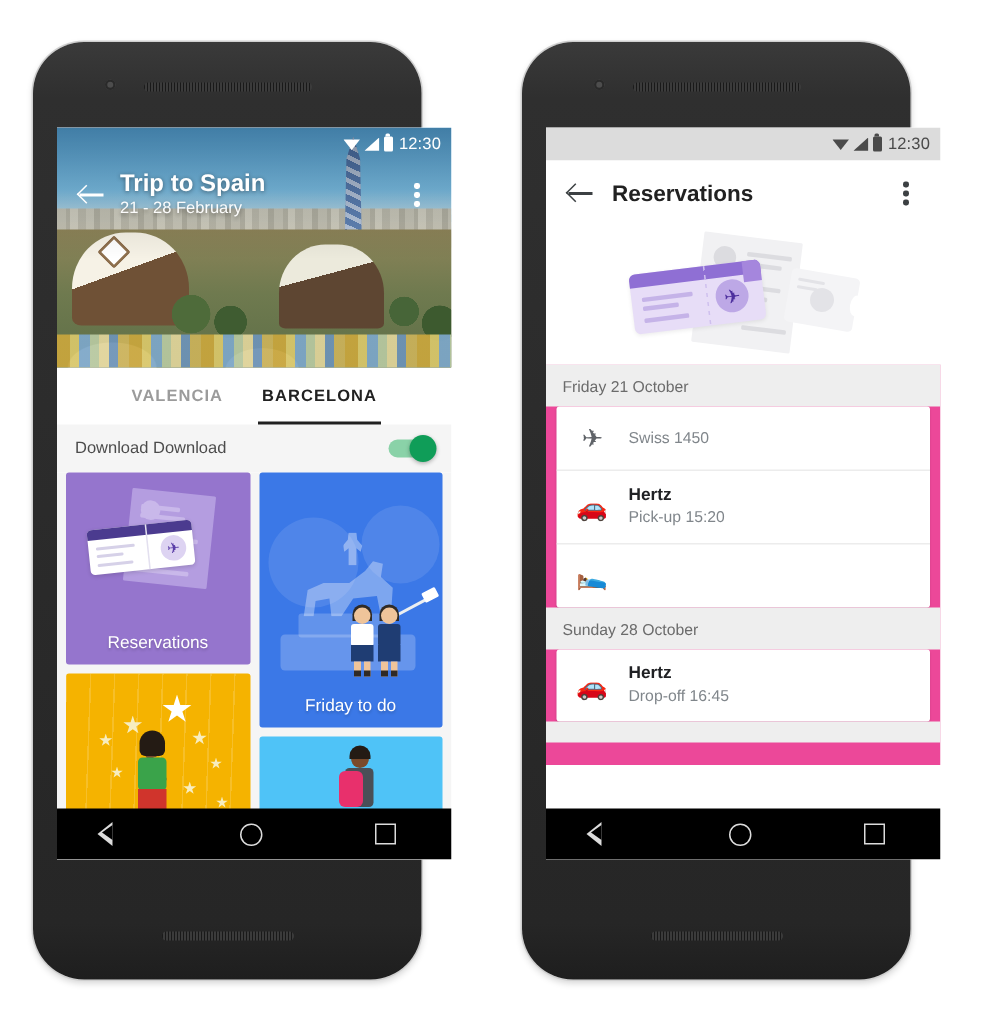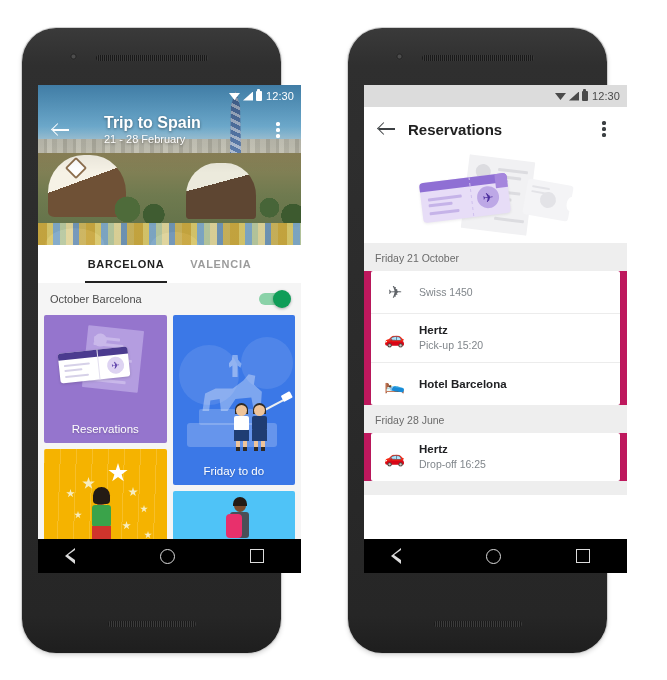--- a/index.html
+++ b/index.html
@@ -135,21 +135,21 @@
     width:30px; height:30px; display:flex; align-items:center; justify-content:center;
     cursor:pointer; flex:0 0 auto;
   }
   .arrow-back{ width:16px; height:16px; position:relative; }
   .arrow-back::before{ content:""; position:absolute; left:0; top:7px; width:16px; height:1.8px; background:currentColor; }
   .arrow-back::after { content:""; position:absolute; left:0; top:3px; width:8px; height:8px;
         border-left:1.8px solid currentColor; border-bottom:1.8px solid currentColor; transform:rotate(45deg); }
   .kebab{ width:3.2px; height:3.2px; border-radius:50%; background:currentColor;
         box-shadow:0 -6px 0 currentColor, 0 6px 0 currentColor; }
 
-  .hero-titles{ flex:1; padding-left:4px; text-shadow:0 1px 3px rgba(0,0,0,.45);margin-left:24px; }
+  .hero-titles{ flex:1; padding-left:4px; text-shadow:0 1px 3px rgba(0,0,0,.45); }
   .hero-title{ font-size:16px; font-weight:bold; line-height:18px; }
   .hero-sub{ font-size:11px; line-height:15px; opacity:.96; }
 
   
   .tabs{ height:38px; background:#fff; display:flex; align-items:center; justify-content:center; gap:26px; }
   .tab{ font-size:11px; font-weight:bold; letter-spacing:.7px; color:#9b9b9b; position:relative; height:38px;
         display:flex; align-items:center; cursor:pointer; }
   .tab.active{ color:#212121; }
   .tab.active::after{ content:""; position:absolute; left:-3px; right:-3px; bottom:0; height:2.5px; background:#212121; }
 
@@ -266,21 +266,21 @@
   .rp-tick{ position:absolute; left:0; top:20px; width:88px; height:40px; background:#e7ddf7; border-radius:4px;
             transform:rotate(-7deg); box-shadow:0 1px 3px rgba(0,0,0,.08); }
   .rp-tick .bar{ position:absolute; left:0; right:0; top:0; height:9px; background:#8f6fd4; border-radius:4px 4px 0 0; }
   .rp-tick .ln { position:absolute; left:7px; height:2.5px; background:#c5b3e8; border-radius:1px; }
   .rp-tick .sep{ position:absolute; left:50px; top:0; bottom:0; width:1px;
             background: repeating-linear-gradient(180deg,#cfc0ee 0 3px, transparent 3px 6px); }
   .rp-tick .pl { position:absolute; right:10px; top:11px; width:22px; height:22px; border-radius:50%; background:#bda8e6;
             display:flex; align-items:center; justify-content:center; color:#4d2f9e; font-size:13px; }
   .rp-tick .cor{ position:absolute; right:0; top:0; width:12px; height:14px; background:#a586dd; border-radius:0 4px 0 0; }
 
-  .list-wrap{ background:#be185d; padding-bottom:0; }
+  .list-wrap{ background:#ec4899; padding-bottom:15px; }
   .day-head{ padding:9px 11px 7px; font-size:10.5px; color:#6b6b6b; background:#eeeeee; }
   .card-group{ background:#fff; margin:0 7px; border-radius:2px; box-shadow:0 1px 1.5px rgba(0,0,0,.14); overflow:hidden; }
   .res-item{ display:flex; align-items:center; gap:12px; padding:9px 12px; cursor:pointer; }
   .res-item + .res-item{ border-top:1px solid #ececec; }
   .res-ic{ width:24px; height:24px; flex:0 0 auto; display:flex; align-items:center; justify-content:center;
            color:#5f6368; font-size:17px; }
   .res-txt{ min-width:0; }
   .res-title{ font-size:11.5px; color:#202124; font-weight:bold; line-height:15px; white-space:nowrap; overflow:hidden; text-overflow:ellipsis; }
   .res-sub{ font-size:10.5px; color:#80868b; line-height:15px; white-space:nowrap; overflow:hidden; text-overflow:ellipsis; }
   .spacer-grey{ background:#eeeeee; height:14px; }
@@ -325,30 +325,30 @@
             <div class="hero-title">Trip to Spain</div>
             <div class="hero-sub">21 - 28 February</div>
           </div>
           <div class="icon-btn">
             <span class="kebab"></span>
           </div>
         </div>
       </div>
 
       <div class="tabs">
+        <div class="tab">
+          <span>VALENCIA</span>
+        </div>
         <div class="tab active">
           <span>BARCELONA</span>
         </div>
-        <div class="tab">
-          <span>VALENCIA</span>
-        </div>
       </div>
 
       <div class="dlrow">
-        <span>October Barcelona</span>
+        <span>Download Download</span>
         <div class="toggle"></div>
       </div>
 
       <div class="grid">
         <div class="col">
 
           <div class="card c-purple">
             <div class="ill-purple">
               <div class="pp-doc">
                 <span class="pp-circ"></span>
@@ -521,32 +521,31 @@
           <div class="res-item">
             <span class="res-ic">🚗</span>
             <div class="res-txt">
               <div class="res-title">Hertz</div>
               <div class="res-sub">Pick-up 15:20</div>
             </div>
           </div>
           <div class="res-item">
             <span class="res-ic">🛌</span>
             <div class="res-txt">
-              <div class="res-title">Hotel Barcelona</div>
-            </div>
-          </div>
-        </div>
-
-        <div class="day-head">Friday 28 June</div>
+            </div>
+          </div>
+        </div>
+
+        <div class="day-head">Sunday 28 October</div>
         <div class="card-group">
           <div class="res-item">
             <span class="res-ic">🚗</span>
             <div class="res-txt">
               <div class="res-title">Hertz</div>
-              <div class="res-sub">Drop-off 16:25</div>
+              <div class="res-sub">Drop-off 16:45</div>
             </div>
           </div>
         </div>
 
         <div class="spacer-grey"></div>
       </div>
 
       <div class="navbar">
         <span class="nav-back"></span>
         <span class="nav-home"></span>

